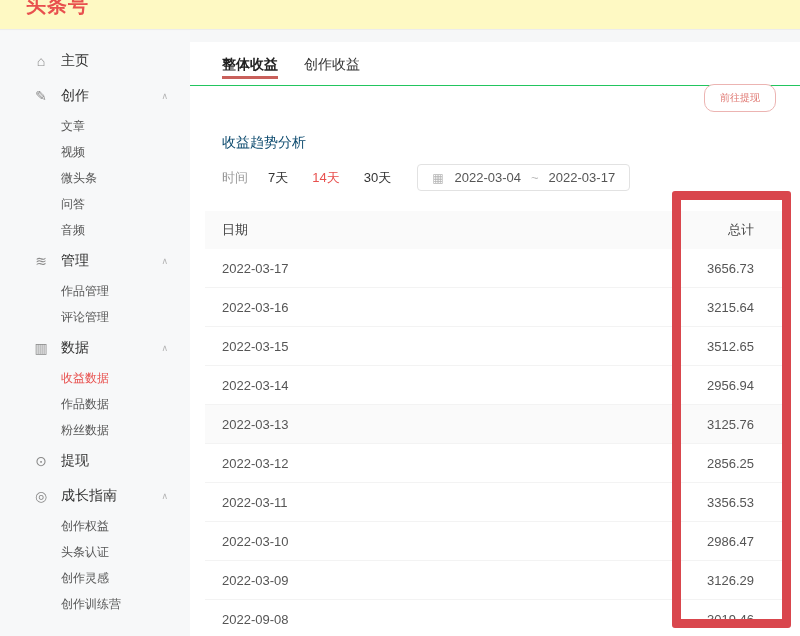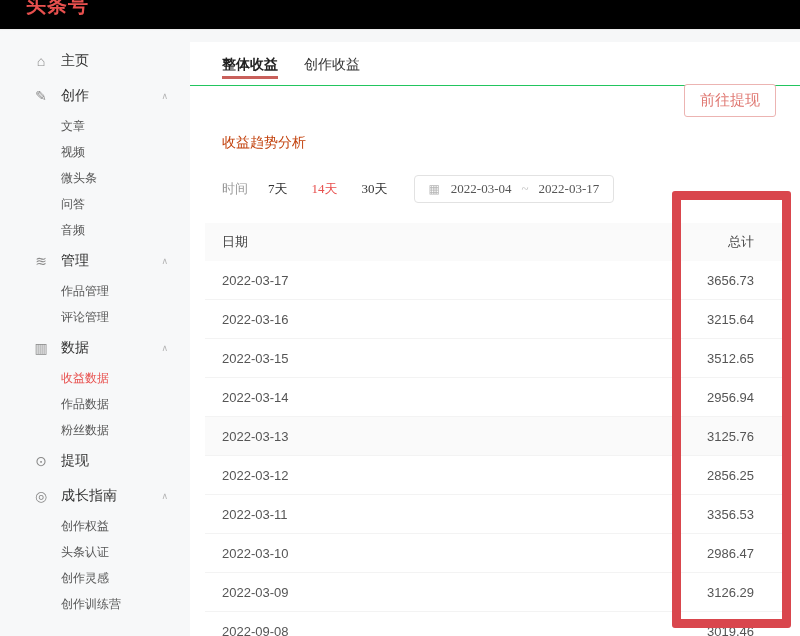--- a/index.html
+++ b/index.html
@@ -3,21 +3,21 @@
 <meta charset="utf-8">
 <style>
   :root{
     --accent:#e8504e;
     --underline:#c9605b;
     --highlight:#d9464d;
   }
   *{box-sizing:border-box;}
   html,body{margin:0;padding:0;width:800px;height:636px;overflow:hidden;
     font-family:"Liberation Sans","DejaVu Sans",sans-serif;background:#f6f7f8;}
-  .header{position:absolute;top:0;left:0;right:0;height:30px;background:#000000;
+  .header{position:absolute;top:0;left:0;right:0;height:30px;background:#fef9c3;
     border-bottom:1px solid #ececec;overflow:hidden;z-index:2;}
   .logo{position:absolute;top:-8px;left:26px;font-size:20px;font-weight:700;
     letter-spacing:1px;color:var(--accent);}
   
   .sidebar{position:absolute;top:31px;left:0;width:190px;bottom:0;background:#f7f8f9;
     padding-top:12px;}
   .nav-item{display:flex;align-items:center;height:35px;padding:0 22px 0 32px;
     font-size:14px;color:#333;cursor:pointer;}
   .nav-item .icon{width:18px;margin-right:11px;color:#8a8a8a;font-size:14px;flex:none;
     text-align:center;}
@@ -25,25 +25,25 @@
   .sub-item{height:26px;line-height:26px;padding-left:61px;font-size:12px;color:#555;
     cursor:pointer;}
   .sub-item.active{color:var(--accent);}
   
   .main{position:absolute;left:190px;top:42px;right:0;bottom:0;background:#fff;}
   .tabbar{display:flex;padding:14px 0 6px 32px;border-bottom:1px solid #22c55e;height:44px;}
   .tab{margin-right:26px;padding-bottom:11px;font-size:14px;color:#333;cursor:pointer;
     border-bottom:3px solid transparent;}
   .tab.active{color:#222;font-weight:700;border-bottom-color:var(--underline);}
   .withdraw-btn{position:absolute;top:42px;right:24px;background:#fff;
-    border:1px solid #ecb4b2;color:#e07a74;font-size:15px;padding:6px 15px;
-    border-radius:3px;cursor:pointer;font-family:inherit;}
+    border:1px solid #ecb4b2;color:#e07a74;font-size:10px;padding:6px 15px;
+    border-radius:10px;cursor:pointer;font-family:inherit;}
   .content{padding:48px 0 0 32px;}
-  .sec-title{font-size:14px;color:#c2410c;}
-  .filters{display:flex;align-items:center;margin-top:23px;font-size:13px;font-family:Liberation Serif, serif;}
+  .sec-title{font-size:14px;color:#0c4a6e;}
+  .filters{display:flex;align-items:center;margin-top:12px;font-size:13px;}
   .time-label{color:#999;margin-right:20px;}
   .range{color:#333;margin-right:24px;cursor:pointer;}
   .range.active{color:var(--accent);}
   .datebox{display:flex;align-items:center;border:1px solid #e2e2e2;border-radius:4px;
     padding:5px 14px;color:#555;font-size:13px;margin-left:2px;cursor:pointer;}
   .datebox .cal{color:#b5b5b5;margin-right:11px;font-size:12px;}
   .datebox .sep{color:#bbb;margin:0 10px;}
   
   .table{margin:20px 10px 0 -17px;}
   .t-head{display:flex;justify-content:space-between;align-items:center;height:38px;

